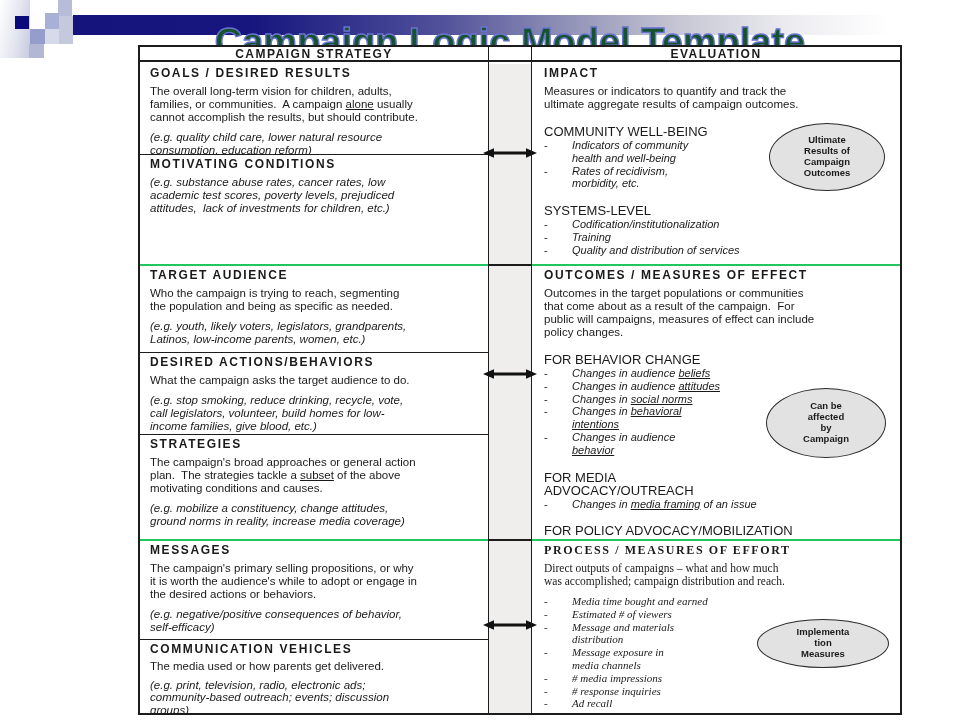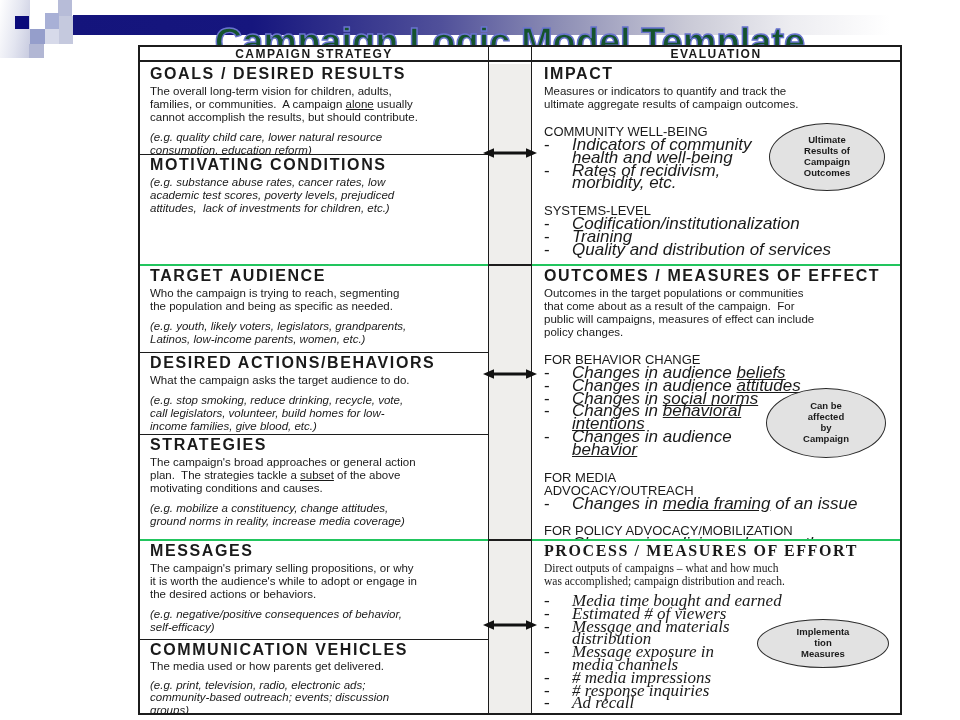--- a/index.html
+++ b/index.html
@@ -33,32 +33,32 @@
   .strip-head{position:absolute;left:0;top:0;width:42px;height:15px;border-bottom:2px solid #1c1c1c;background:#fff;}
   .strip-body{position:absolute;left:0;top:17px;width:42px;height:649px;background:#efeeec;}
   .strip-div{position:absolute;left:0;width:42px;height:2px;background:#1c1c1c;}
   .sdiv1{top:200px;} .sdiv2{top:475px;}
   .col-left{position:absolute;left:0;top:17px;width:348px;height:649px;}
   .col-right{position:absolute;left:392px;top:17px;width:368px;height:649px;}
 
   
   .sec{padding:2px 6px 0 10px;overflow:hidden;}
   .rsec{padding:2px 6px 0 12px;overflow:hidden;}
-  .sec h3,.rsec h3{font-size:16px;font-weight:bold;letter-spacing:1.6px;margin:1px 0 5px;line-height:13px;white-space:pre-wrap;}
+  .sec h3,.rsec h3{font-size:12px;font-weight:bold;letter-spacing:1.6px;margin:1px 0 5px;line-height:13px;white-space:pre-wrap;}
   .sec p,.rsec p{font-size:11.5px;line-height:13px;margin:0 0 7px;white-space:pre-wrap;}
   .eg{font-style:italic;}
   .b-top1{border-top:1px solid #1c1c1c;}
   .b-top2{border-top:2px solid #22c55e;}
   .sh0{height:90px;} .sh1{height:110px;} .sh2{height:88px;} .sh3{height:82px;} .sh4{height:105px;} .sh5{height:100px;} .sh6{height:76px;}
   .tight h3{margin-bottom:4px;} .tight p{margin-bottom:6px;line-height:12.6px;}
   .rh0{height:200px;} .rh1{height:275px;} .rh2{height:176px;font-family:Liberation Serif, serif;}
 
   .sublabel{font-size:13px;line-height:13px;margin:14px 0 1px;white-space:pre-wrap;}
   ul.blist{list-style:none;margin:0 0 4px;padding:0;}
-  ul.blist li{display:flex;font-style:italic;font-size:17px;line-height:12.8px;}
+  ul.blist li{display:flex;font-style:italic;font-size:11px;line-height:12.8px;}
   ul.blist li::before{content:"-";width:28px;flex:none;font-style:normal;}
   ul.blist .bt{white-space:pre-wrap;}
   .plist li{line-height:12.5px;}
 
   
   .arrow{position:absolute;left:483px;width:54px;height:16px;z-index:5;}
   .a1{top:145px;} .a2{top:366px;} .a3{top:617px;}
   .oval{position:absolute;background:#e2e2e2;border:1.4px solid #2a2a2a;border-radius:50%;
     display:flex;align-items:center;justify-content:center;text-align:center;
     font-size:9.5px;font-weight:bold;line-height:10.8px;white-space:pre-wrap;z-index:4;}

